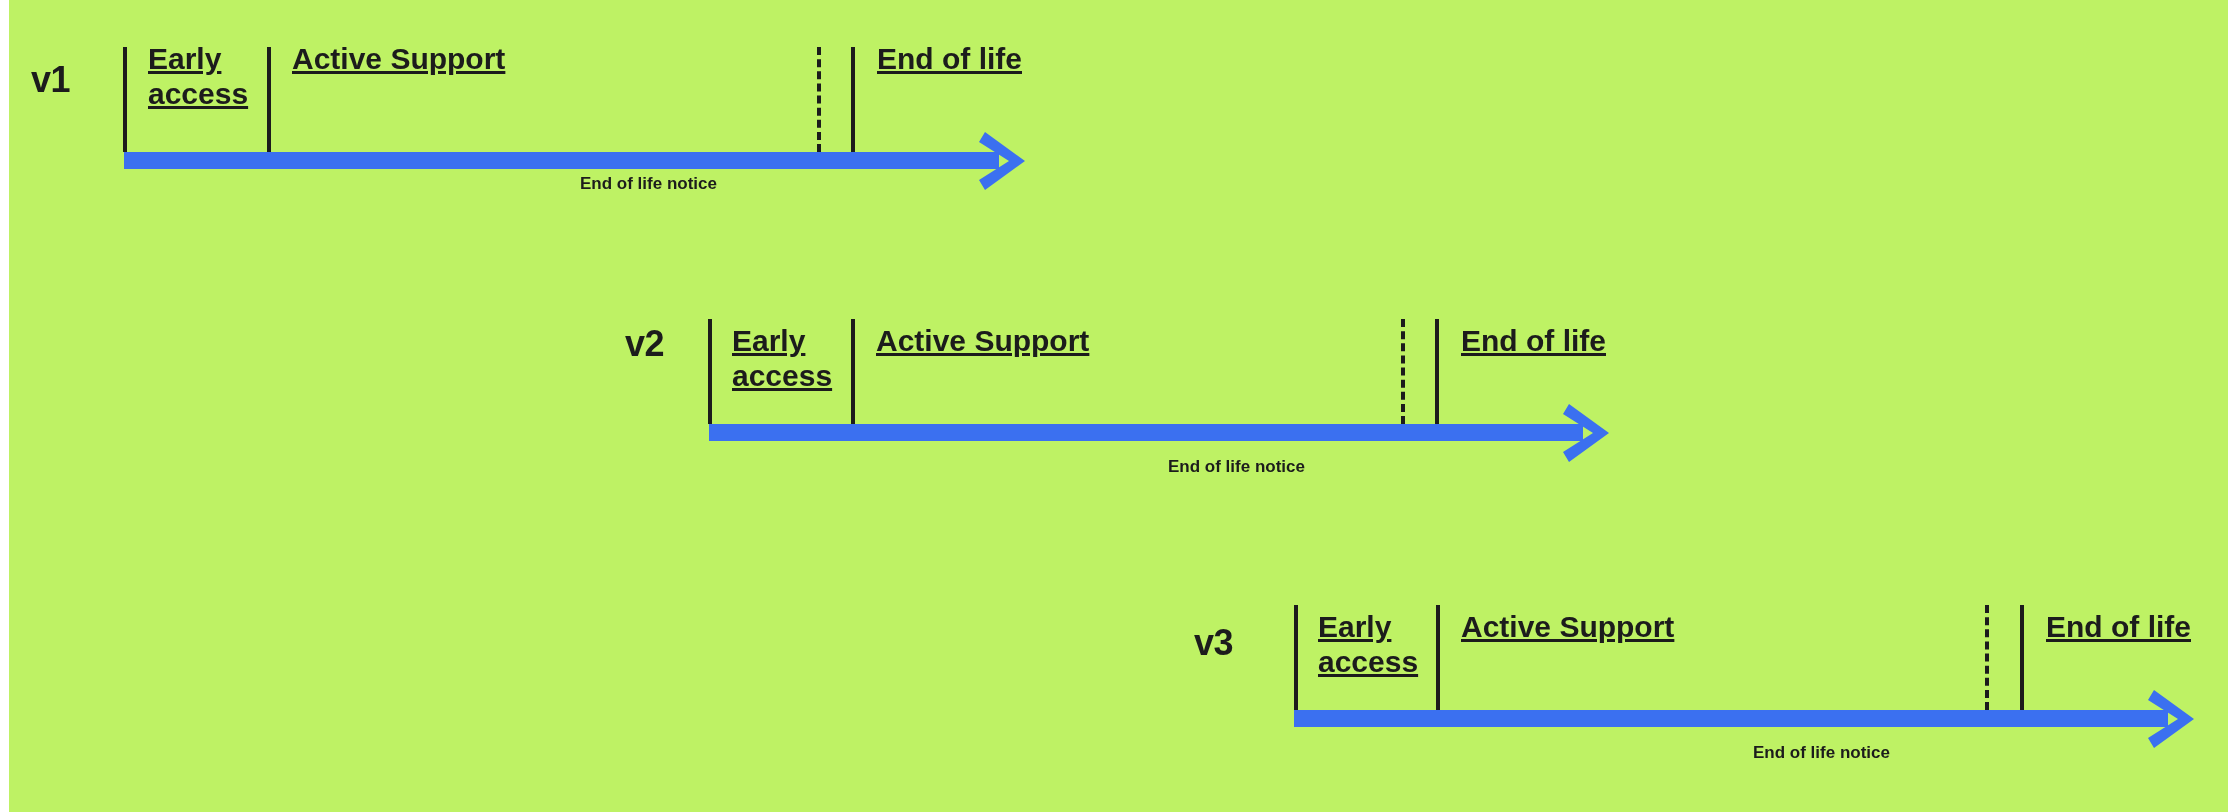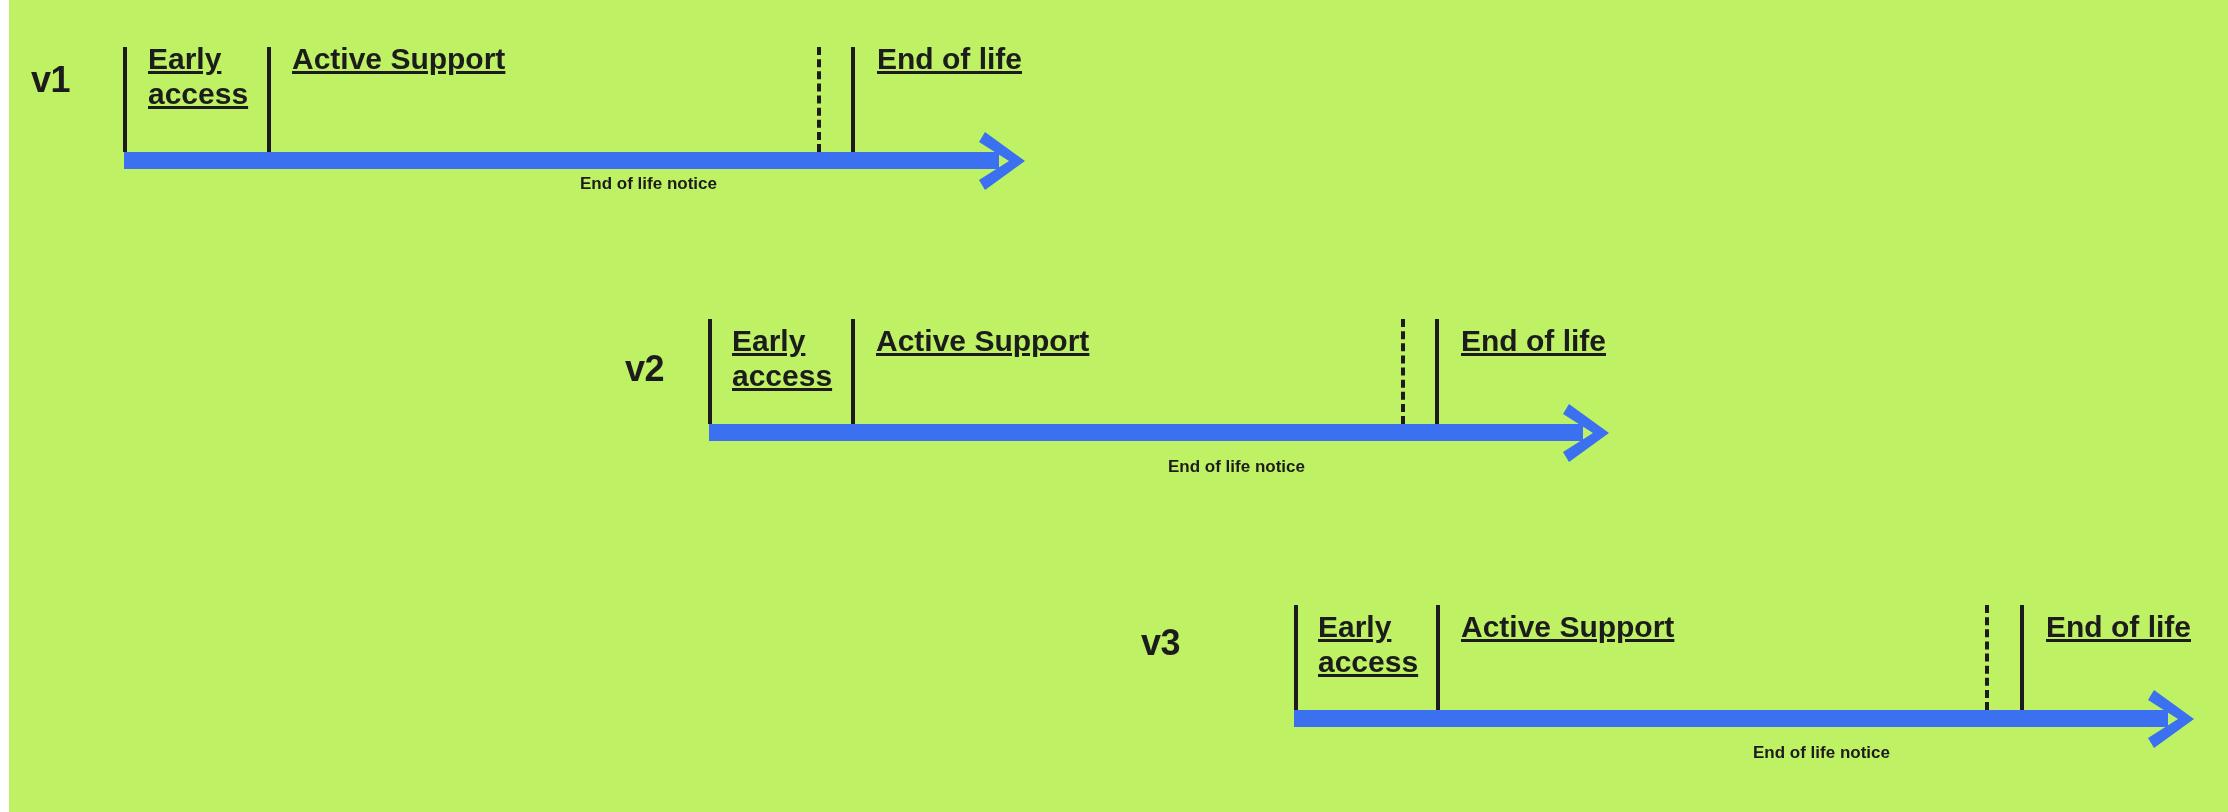--- a/index.html
+++ b/index.html
@@ -89,39 +89,39 @@
       <div class="divider dashed" style="left: 808px; top: 47px; height: 105px; border-left-color: rgb(28, 28, 28);"></div>
       <div class="axis-bar" style="left: 115px; top: 152px; width: 875px; background: rgb(59, 112, 240);"></div>
       <div class="axis-arrow" style="left: 970px; top: 131.5px;">
         <svg width="46" height="58" viewBox="0 0 46 58">
           <path d="M6 0 L46 29 L6 58 L0 48 L30 29 L0 10 Z" fill="#3b70f0"></path>
         </svg>
       </div>
       <div class="notice-label" style="left: 571px; top: 175px; color: rgb(28, 28, 28);">End of life notice</div>
     </div>
     <div class="timeline-row">
-      <div class="version-label" style="left: 616px; top: 351px; color: rgb(28, 28, 28);">v2</div>
+      <div class="version-label" style="left: 616px; top: 326px; color: rgb(28, 28, 28);">v2</div>
       <div class="divider" style="left: 699px; top: 319px; height: 105px; background: rgb(28, 28, 28);"></div>
       <div class="phase-label" style="left: 723px; top: 324px; color: rgb(28, 28, 28);">Early
 access</div>
       <div class="divider" style="left: 842px; top: 319px; height: 105px; background: rgb(28, 28, 28);"></div>
       <div class="phase-label" style="left: 867px; top: 324px; color: rgb(28, 28, 28);">Active Support</div>
       <div class="divider" style="left: 1426px; top: 319px; height: 105px; background: rgb(28, 28, 28);"></div>
       <div class="phase-label" style="left: 1452px; top: 324px; color: rgb(28, 28, 28);">End of life</div>
       <div class="divider dashed" style="left: 1392px; top: 319px; height: 105px; border-left-color: rgb(28, 28, 28);"></div>
       <div class="axis-bar" style="left: 700px; top: 424px; width: 874px; background: rgb(59, 112, 240);"></div>
       <div class="axis-arrow" style="left: 1554px; top: 403.5px;">
         <svg width="46" height="58" viewBox="0 0 46 58">
           <path d="M6 0 L46 29 L6 58 L0 48 L30 29 L0 10 Z" fill="#3b70f0"></path>
         </svg>
       </div>
       <div class="notice-label" style="left: 1159px; top: 458px; color: rgb(28, 28, 28);">End of life notice</div>
     </div>
     <div class="timeline-row">
-      <div class="version-label" style="left: 1132px; top: 625px; color: rgb(28, 28, 28);">v3</div>
+      <div class="version-label" style="left: 1185px; top: 625px; color: rgb(28, 28, 28);">v3</div>
       <div class="divider" style="left: 1285px; top: 605px; height: 105px; background: rgb(28, 28, 28);"></div>
       <div class="phase-label" style="left: 1309px; top: 610px; color: rgb(28, 28, 28);">Early
 access</div>
       <div class="divider" style="left: 1427px; top: 605px; height: 105px; background: rgb(28, 28, 28);"></div>
       <div class="phase-label" style="left: 1452px; top: 610px; color: rgb(28, 28, 28);">Active Support</div>
       <div class="divider" style="left: 2011px; top: 605px; height: 105px; background: rgb(28, 28, 28);"></div>
       <div class="phase-label" style="left: 2037px; top: 610px; color: rgb(28, 28, 28);">End of life</div>
       <div class="divider dashed" style="left: 1976px; top: 605px; height: 105px; border-left-color: rgb(28, 28, 28);"></div>
       <div class="axis-bar" style="left: 1285px; top: 710px; width: 874px; background: rgb(59, 112, 240);"></div>
       <div class="axis-arrow" style="left: 2139px; top: 689.5px;">

